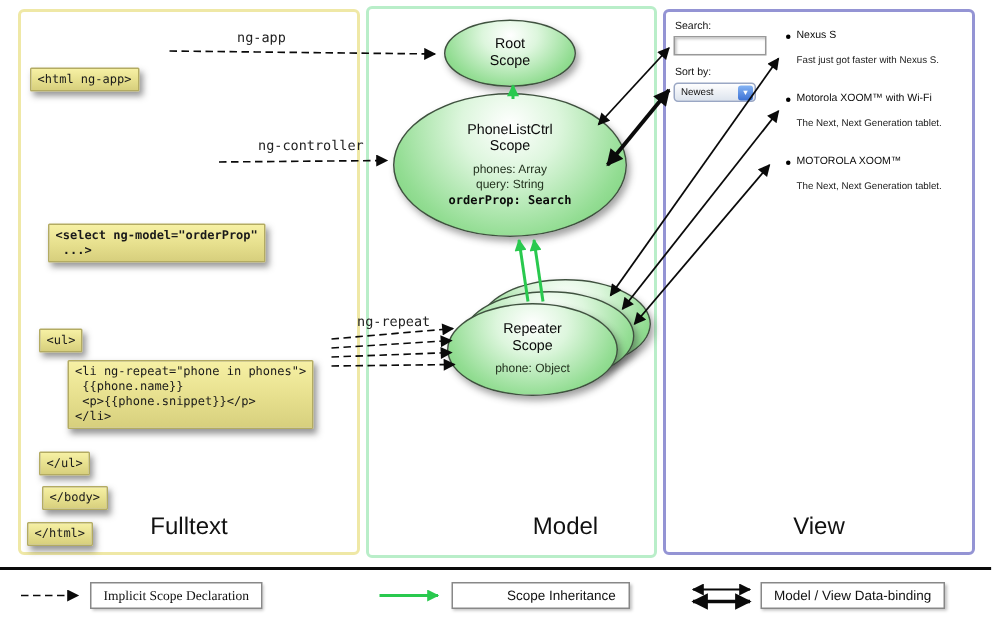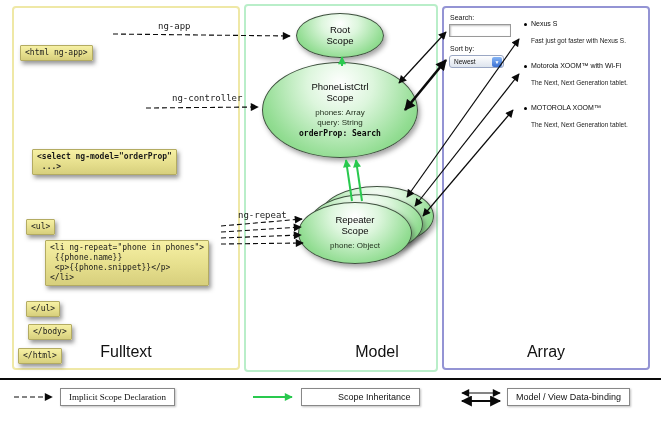--- a/index.html
+++ b/index.html
@@ -142,21 +142,21 @@
   <div class="v-item" style="top:104px;">
     <div class="v-name-row">
         <span class="bullet"></span>
         <span>MOTOROLA XOOM™</span>
       </div>
     <div class="v-desc">The Next, Next Generation tablet.</div>
   </div>
 
   <div class="panel-label lbl-template">Fulltext</div>
   <div class="panel-label lbl-model">Model</div>
-  <div class="panel-label lbl-view">Array</div>
+  <div class="panel-label lbl-view">View</div>
 
   <div class="separator"></div>
   <div class="legend-box lg-1">Implicit Scope Declaration</div>
   <div class="legend-box lg-2">Scope Inheritance</div>
   <div class="legend-box lg-3">Model / View Data-binding</div>
 
   <svg class="arrows" width="661" height="425" viewBox="0 0 661 425">
     <defs>
       <marker id="mb" markerUnits="userSpaceOnUse" markerWidth="9" markerHeight="8" viewBox="0 0 10 10" refX="9" refY="5" orient="auto-start-reverse">
         <path d="M0,0 L10,5 L0,10 z" fill="#0a0a0a"></path>

